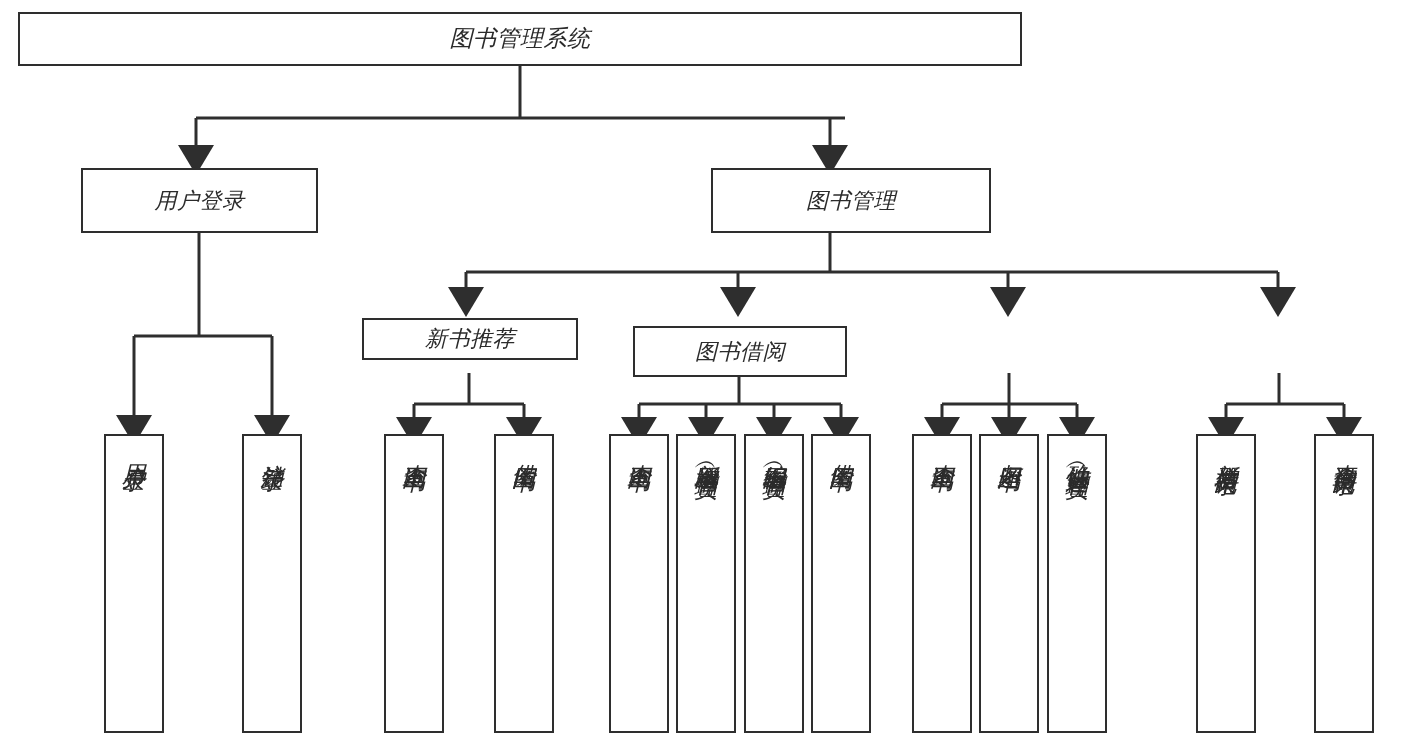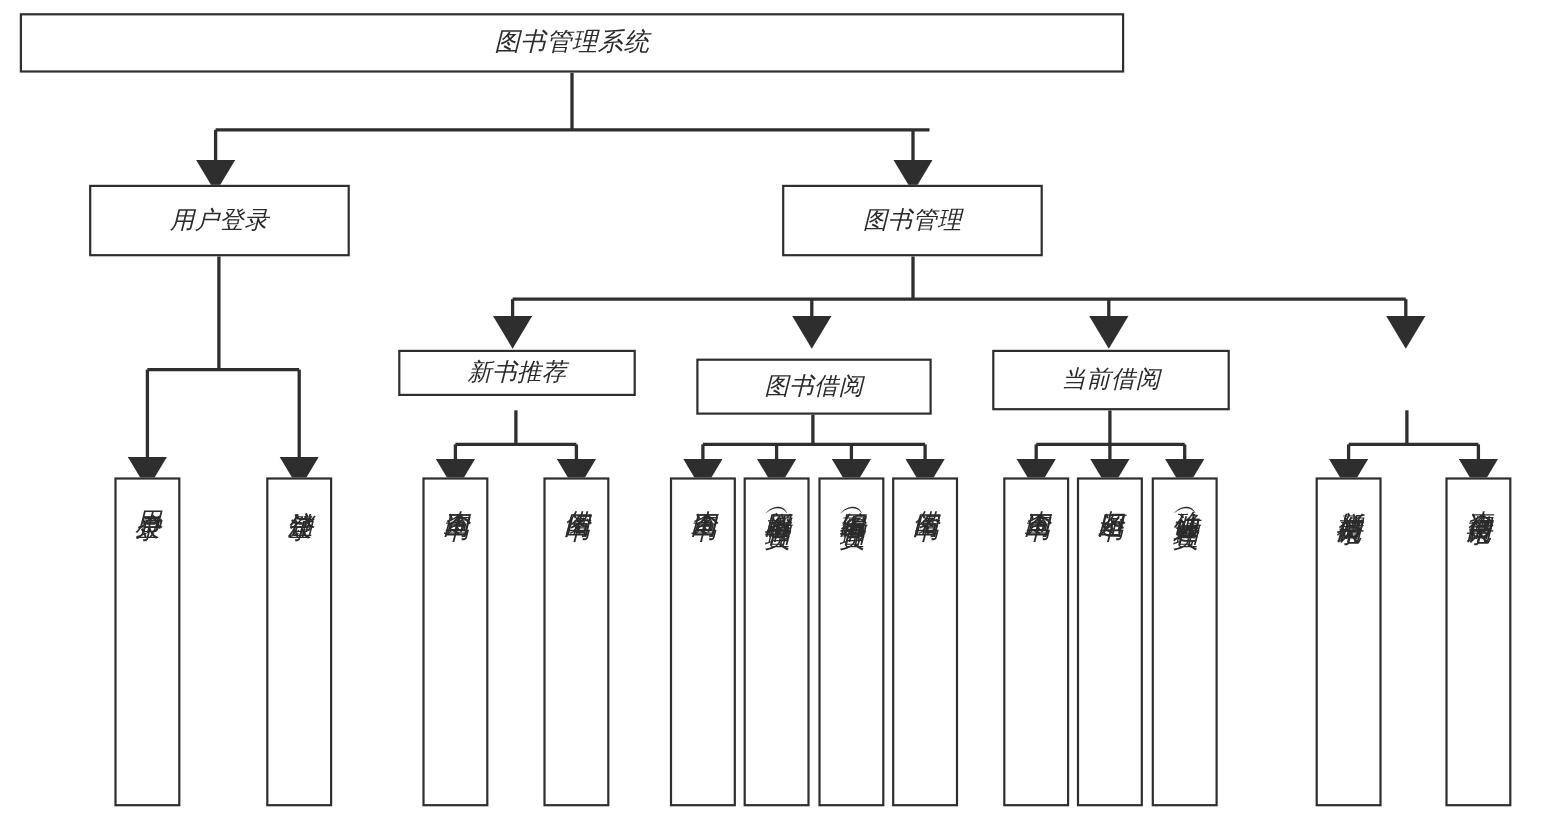--- a/index.html
+++ b/index.html
@@ -128,32 +128,29 @@
     </g>
   </svg>
 
   <div class="node h root" style="left:18px; top:12px; width:1004px; height:54px;">
     <span class="label">图书管理系统</span>
   </div>
 
   <div class="node h" style="left:81px; top:168px; width:237px; height:65px;">
     <span class="label">用户登录</span>
   </div>
-  <div class="node h" style="left:711px; top:168px; width:237px; height:65px;">
+  <div class="node h" style="left:711px; top:168px; width:280px; height:65px;">
     <span class="label">图书管理</span>
   </div>
 
   <div class="node h" style="left:362px; top:318px; width:216px; height:42px;">
     <span class="label">新书推荐</span>
   </div>
   <div class="node h" style="left:633px; top:326px; width:214px; height:51px;">
     <span class="label">图书借阅</span>
-  </div>
-  <div class="node h" style="left:902px; top:318px; width:216px; height:55px;">
-    <span class="label">当前借阅</span>
   </div>
 
   <div class="node v" style="left:104px; top:434px; width:60px; height:299px;">
     <span class="label">用户登录</span>
   </div>
   <div class="node v" style="left:242px; top:434px; width:60px; height:299px;">
     <span class="label">注销登录</span>
   </div>
 
   <div class="node v" style="left:384px; top:434px; width:60px; height:299px;">

